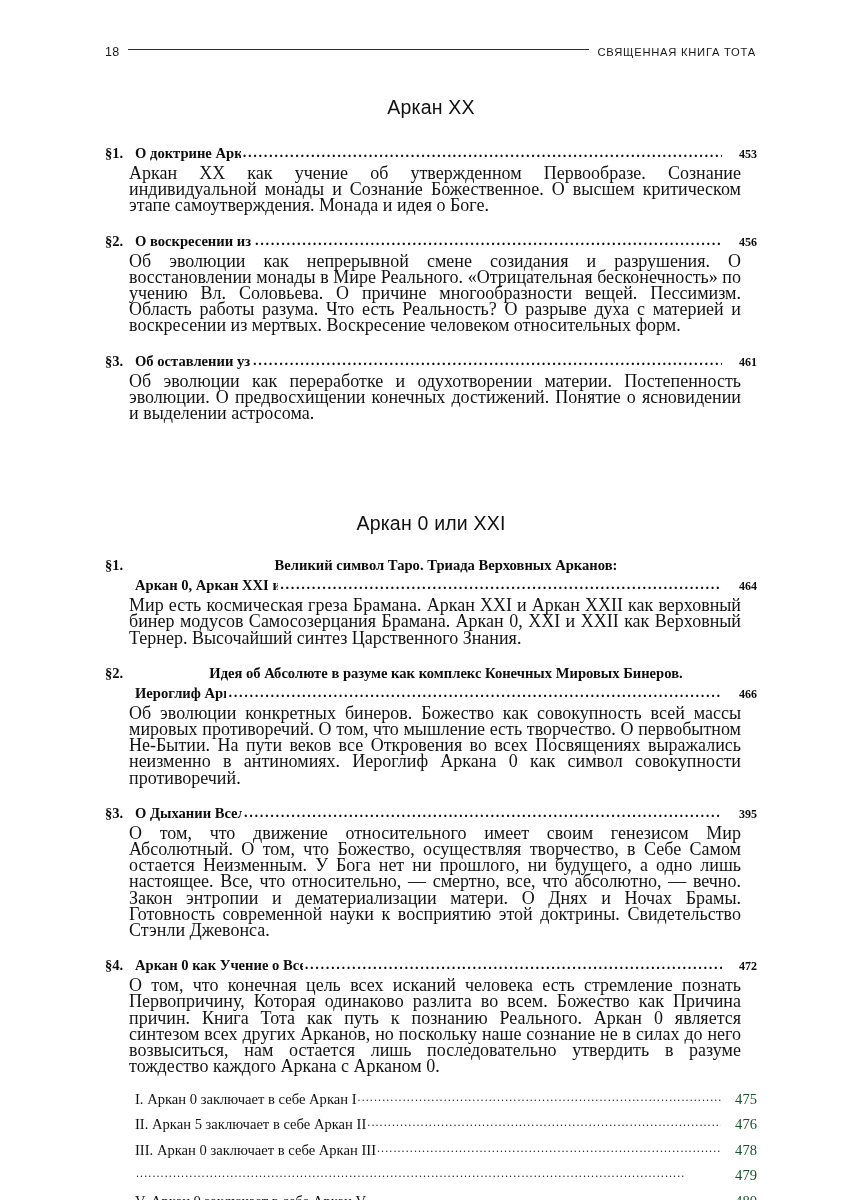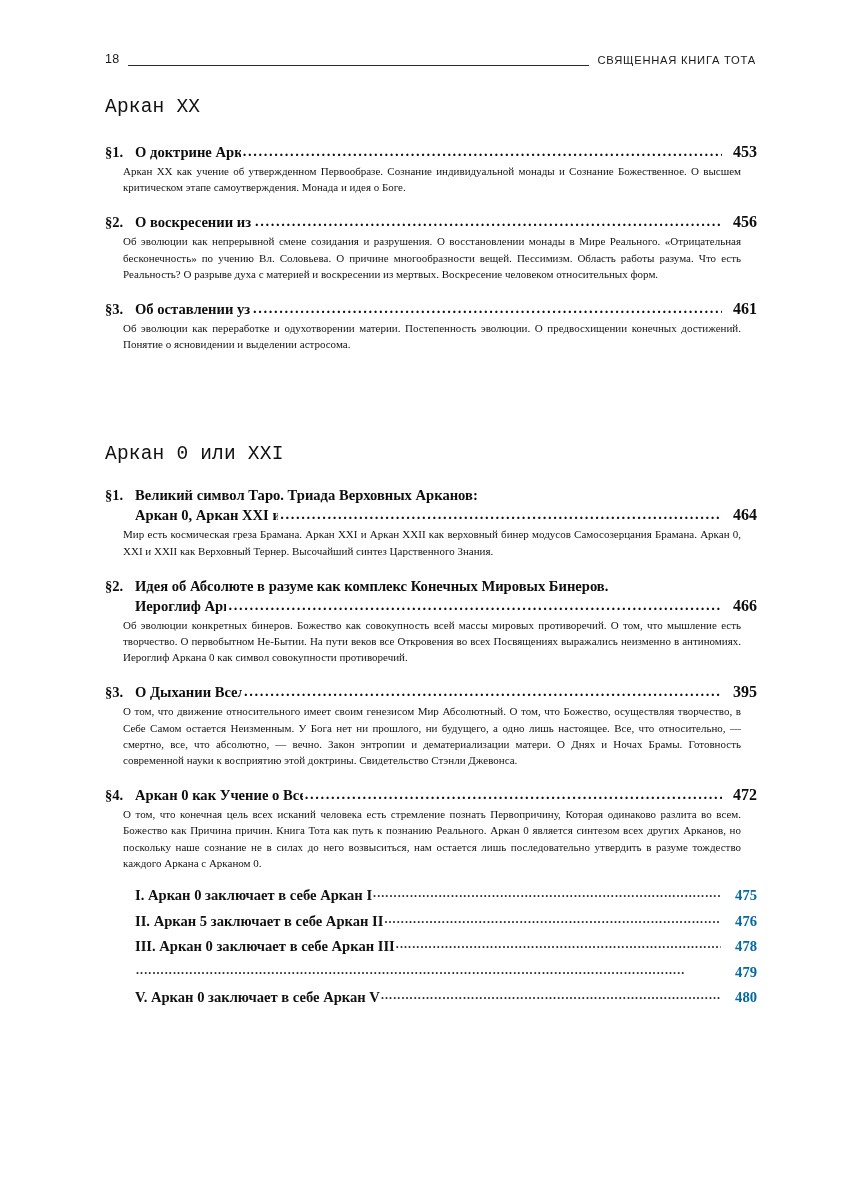--- a/index.html
+++ b/index.html
@@ -21,21 +21,21 @@
   }
 
   
   .running-header {
     position: absolute;
     left: 105px;
     right: 86px;
     top: 46px;
     height: 20px;
     display: flex;
-    align-items: flex-end;
+    align-items: flex-start;
     gap: 9px;
   }
   .folio {
     font-family: "Liberation Sans", "DejaVu Sans", sans-serif;
     font-size: 12.5px;
     line-height: 1;
     color: #1a1a1a;
     letter-spacing: 0.2px;
     flex: 0 0 auto;
     padding-bottom: 1px;
@@ -59,23 +59,24 @@
   
   .content {
     position: absolute;
     left: 105px;
     top: 86px;
     width: 652px;
   }
 
   
   .part-heading {
-    font-family: Liberation Mono, monospace;
+    font-family: Liberation Sans, sans-serif;
     font-size: 19.5px;
     font-weight: 400;
+    text-align: center;
     color: #111111;
     letter-spacing: 0.2px;
   }
   .part-1 { margin: 10px 0 24px 0; }
   .part-2 { margin: 91px 0 20px 0; }
 
   
   .entry {
     margin-bottom: 17px;
   }
@@ -95,21 +96,21 @@
   }
   .title-body {
     flex: 1 1 auto;
     min-width: 0;
   }
   .title-line {
     display: flex;
     align-items: baseline;
     width: 100%;
   }
-  .title-line.plain { display: block; }
+  .title-line.plain { display: block; text-align: center; }
   .title-text {
     flex: 0 1 auto;
     white-space: nowrap;
     overflow: hidden;
     text-overflow: clip;
   }
   .leader {
     flex: 1 1 auto;
     overflow: hidden;
     white-space: nowrap;
@@ -121,47 +122,47 @@
     top: -1px;
   }
   .leader::before {
     content: "......................................................................................................................................";
   }
   .page-no {
     flex: 0 0 auto;
     width: 34px;
     text-align: right;
     font-weight: bold;
-    font-size: 16px;
+    font-size: 12px;
     color: #0d0d0d;
   }
 
   .entry-desc {
-    margin-left: 18px;
-    font-size: 11px;
+    margin-left: 24px;
+    font-size: 18px;
     line-height: 16.2px;
     text-align: justify;
     color: #131313;
     padding-right: 16px;
     margin-top: 1px;
     hyphens: manual;
   }
 
   
   .subentries {
     margin-left: 30px;
     margin-top: 12px;
   }
   .sub-row {
     display: flex;
     align-items: center;
     font-size: 14.6px;
     line-height: 25.5px;
     color: #111111;
-    font-weight: bold;
+    font-weight: normal;
   }
   .sub-text {
     flex: 0 1 auto;
     white-space: nowrap;
   }
   .sub-leader {
     flex: 1 1 auto;
     overflow: hidden;
     white-space: nowrap;
     margin: 0 2px 0 1px;
@@ -172,21 +173,21 @@
     top: -2px;
   }
   .sub-leader::before {
     content: "......................................................................................................................................";
   }
   .sub-page {
     flex: 0 0 auto;
     width: 34px;
     text-align: right;
     font-size: 14.6px;
-    color: #0369a1;
+    color: #14532d;
   }
 </style>
 </head>
 <body>
 
 <div class="page">
 
   <div class="running-header">
     <span class="folio">18</span>
     <span class="header-rule"></span>

